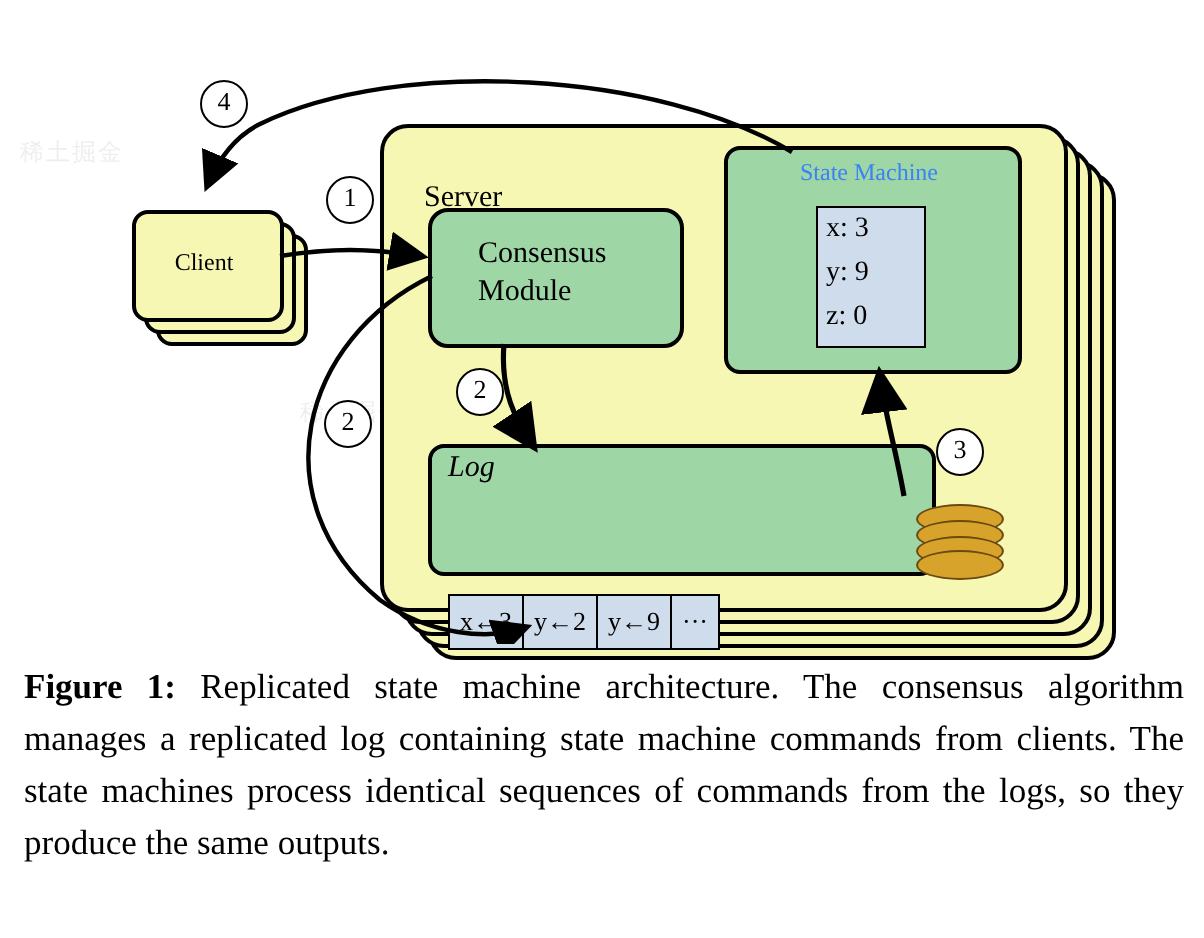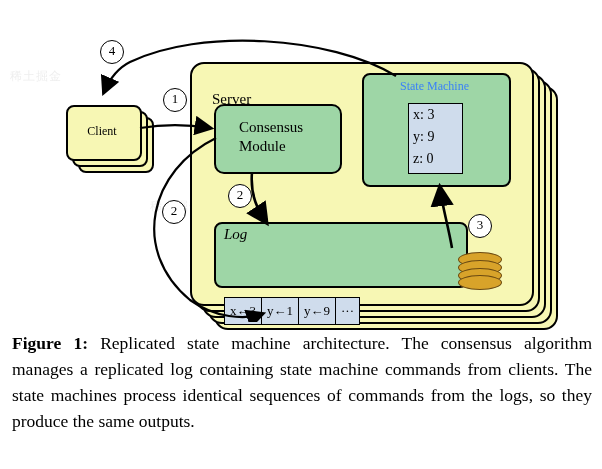--- a/index.html
+++ b/index.html
@@ -282,21 +282,21 @@
     <div id="state-vars">
       <div>x: 3</div>
       <div>y: 9</div>
       <div>z: 0</div>
     </div>
 
     <div id="log-box"></div>
     <div id="log-title">Log</div>
     <div id="log-entries">
       <div class="log-cell">x←3</div>
-      <div class="log-cell">y←1</div>
+      <div class="log-cell">y←2</div>
       <div class="log-cell">y←9</div>
       <div class="log-cell">···</div>
     </div>
 
     <div id="disk">
       <div class="disk-layer" style="top:0px;"></div>
       <div class="disk-layer" style="top:8px;"></div>
       <div class="disk-layer" style="top:16px;"></div>
       <div class="disk-layer" style="top:23px;"></div>
     </div>

